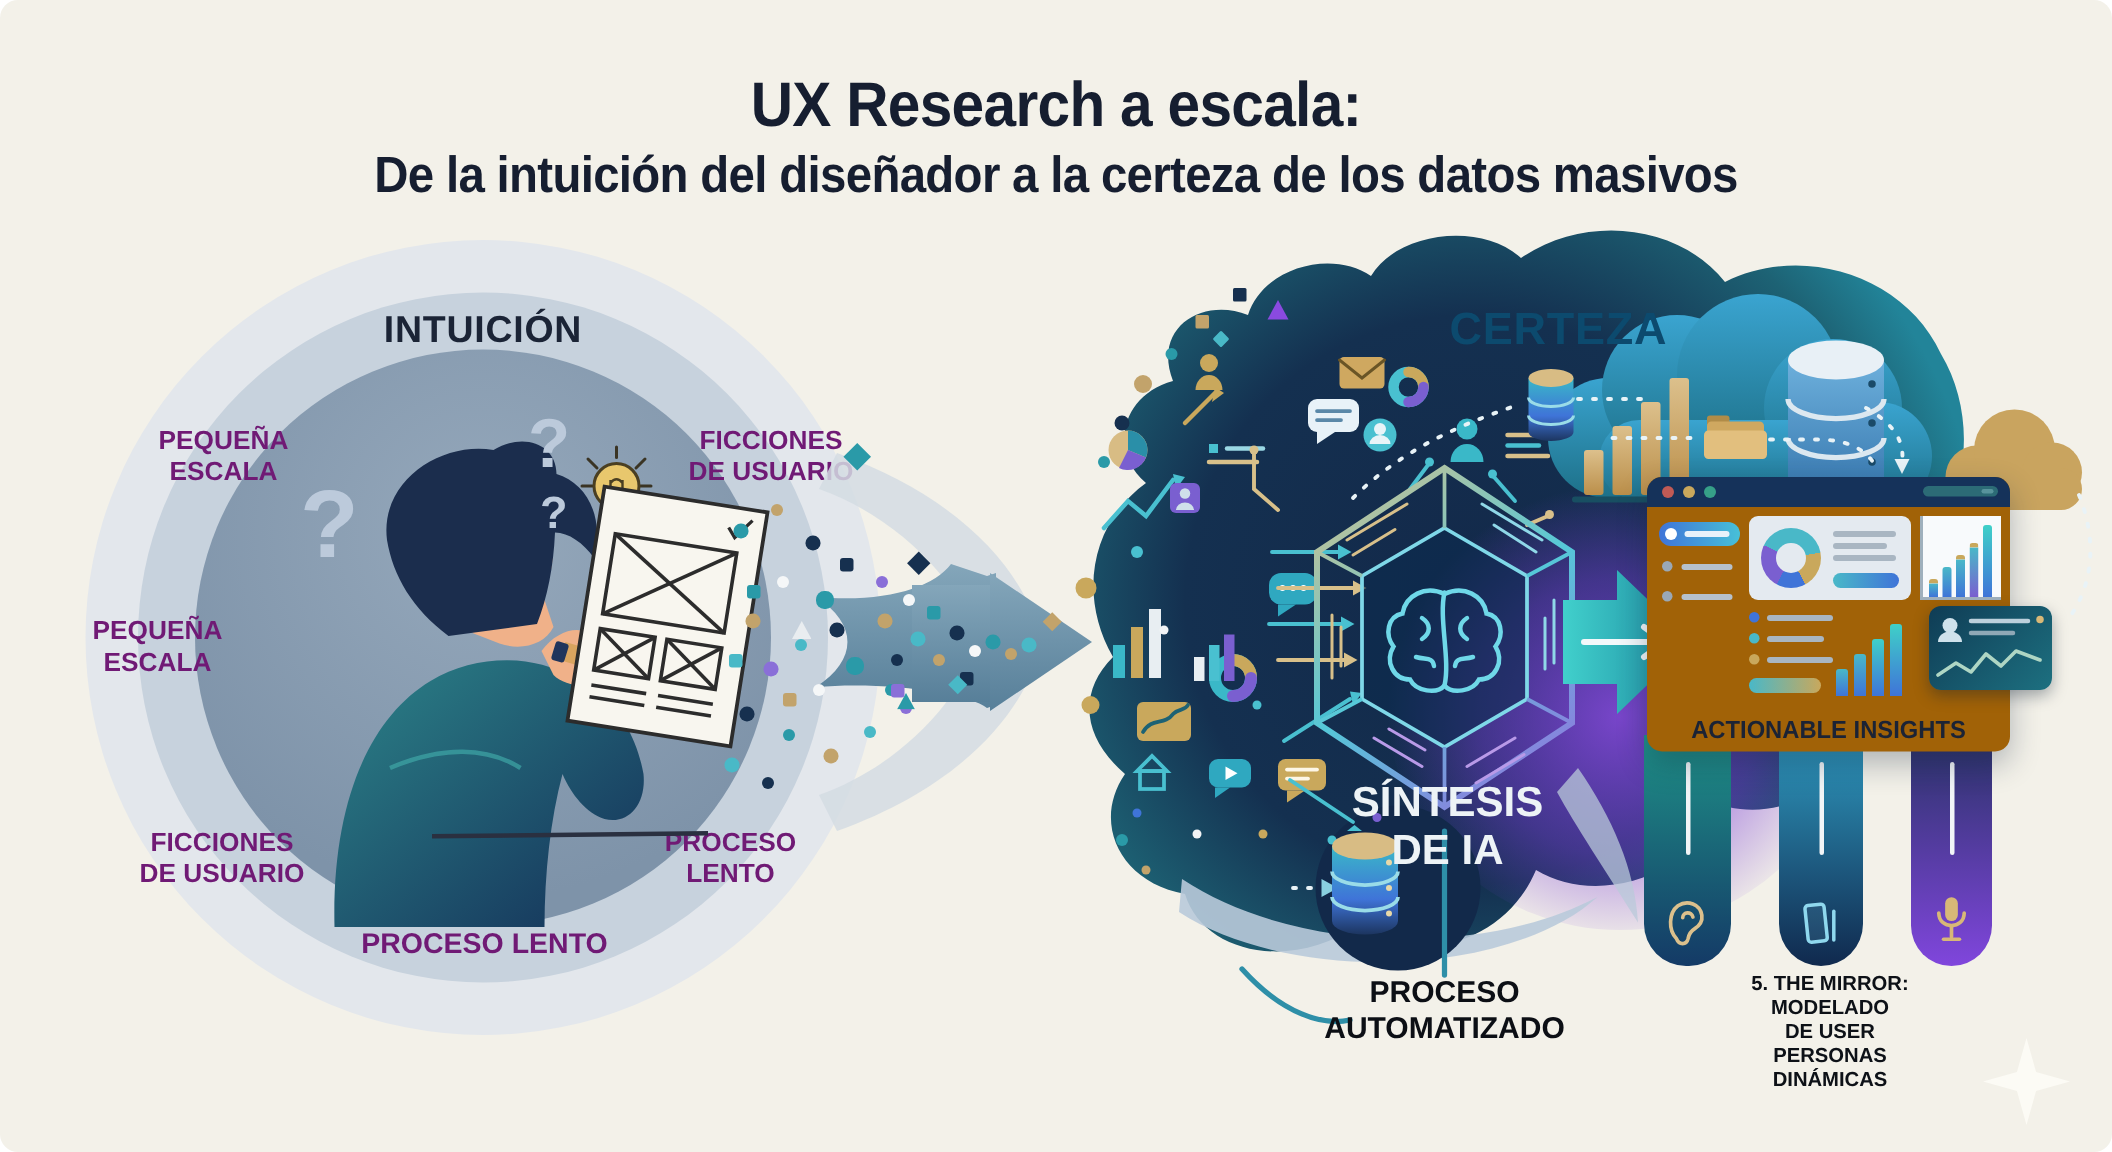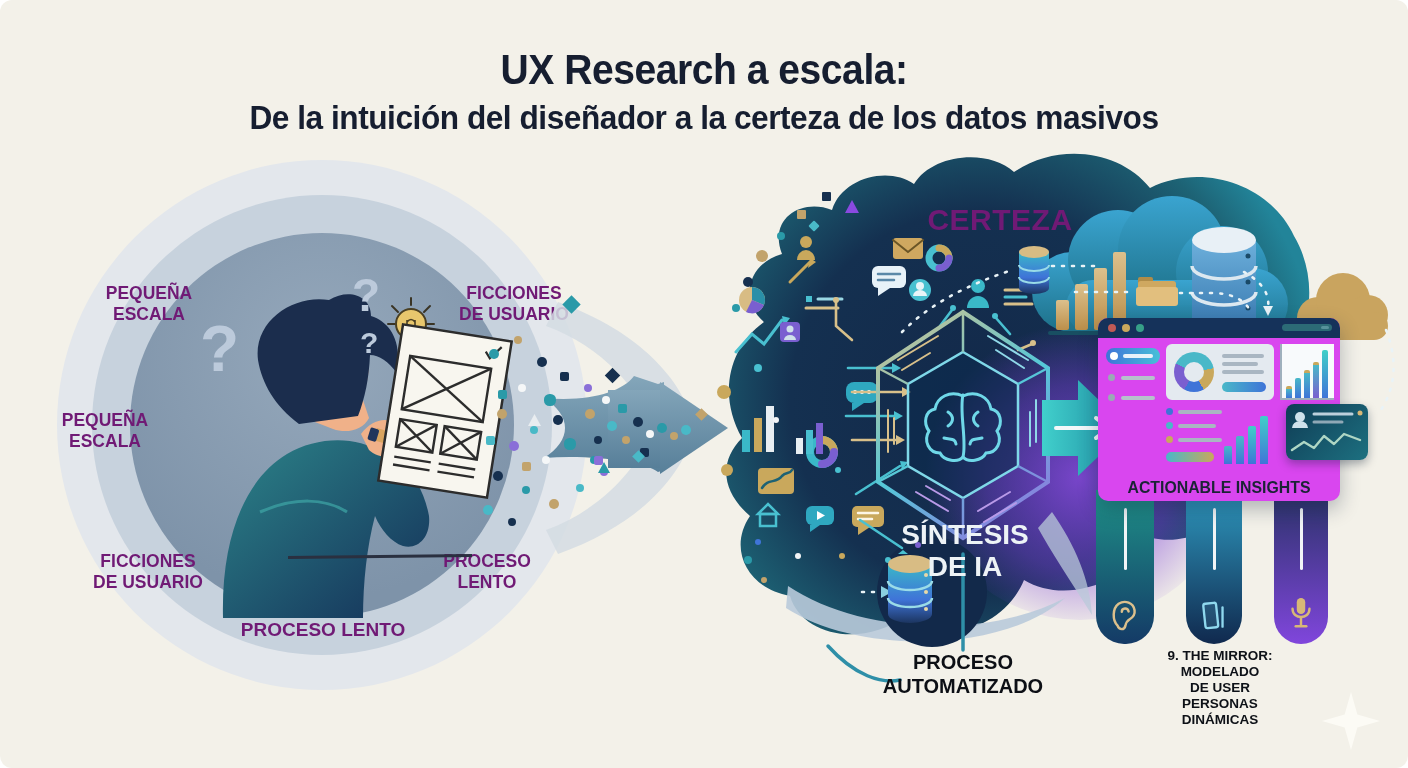--- a/index.html
+++ b/index.html
@@ -24,31 +24,31 @@
   .ring-inner{left:130px;top:233px;width:384px;height:384px;
     background:radial-gradient(circle at 50% 32%,#95a8bb 0%,#7e93a9 75%);}
   .intuicion-h{left:222px;top:206px;width:200px;font-size:25px;letter-spacing:.5px;color:#1b2436;}
   .qmark{font-weight:bold;color:#bccadb;}
   .deskline{left:288px;top:555px;width:184px;height:3px;background:#2a3040;transform:rotate(-.6deg);}
   
   .particle{position:absolute;background:transparent;}
   .diamond{position:absolute;transform:rotate(45deg);}
   .tri{position:absolute;clip-path:polygon(50% 0,100% 100%,0 100%);}
   
-  .certeza-h{left:900px;top:203px;width:200px;text-align:center;font-size:30px;font-weight:bold;
-    color:#701a75;letter-spacing:.5px;}
+  .certeza-h{left:939px;top:203px;width:200px;text-align:center;font-size:30px;font-weight:bold;
+    color:#0c4a6e;letter-spacing:.5px;}
   .sintesis-l{left:880px;top:519px;width:170px;text-align:center;font-size:28px;font-weight:bold;color:#edf3f6;}
   .proceso-l{left:868px;top:650px;width:190px;text-align:center;font-size:20px;font-weight:bold;
     color:#0c0f15;line-height:1.22;}
   .datos-circle{left:750px;top:537px;width:112px;height:112px;border-radius:50%;
     background:radial-gradient(circle at 35% 28%,#29527d 0%,#12294b 72%);
     display:flex;align-items:center;justify-content:center;text-align:center;
     color:#f2f5f7;font-weight:bold;font-size:15px;line-height:1.3;z-index:3;}
   
-  .dash{left:1098px;top:318px;width:242px;height:183px;background:#d946ef;border-radius:10px;
+  .dash{left:1098px;top:318px;width:242px;height:183px;background:#a16207;border-radius:10px;
     box-shadow:0 8px 20px rgba(20,35,60,.30);z-index:5;}
   .dash-bar{position:absolute;left:0;top:0;width:100%;height:20px;background:#15325a;border-radius:10px 10px 0 0;}
   .dash-dot{position:absolute;top:6px;width:8px;height:8px;border-radius:50%;}
   .dash-pill{position:absolute;right:8px;top:6px;width:50px;height:7px;border-radius:4px;background:#2c6b76;}
   .dash-pill:after{content:"";position:absolute;right:3px;top:2px;width:8px;height:3px;border-radius:2px;background:#57939c;}
   .side-pill{position:absolute;left:8px;top:30px;width:54px;height:16px;border-radius:8px;
     background:linear-gradient(90deg,#3f74d8,#47c0d8);}
   .side-pill i{position:absolute;left:4px;top:4px;width:8px;height:8px;border-radius:50%;background:#fff;}
   .side-pill b{position:absolute;left:17px;top:6px;width:30px;height:4px;border-radius:2px;background:#e8f2fa;}
   .side-row{position:absolute;left:10px;height:7px;}
@@ -89,20 +89,21 @@
 
 <div class="stage">
 
   <div class="abs title1">UX Research a escala:</div>
   <div class="abs title2">De la intuición del diseñador a la certeza de los datos masivos</div>
 
   <div class="abs ring ring-outer"></div>
   <div class="abs ring ring-mid"></div>
   <div class="abs ring ring-inner"></div>
 
+  <div class="abs lbl intuicion-h">INTUICIÓN</div>
   <div class="abs lbl prel" style="left:88px;top:283px;width:122px;font-size:17.5px;">PEQUEÑA
 ESCALA</div>
   <div class="abs lbl prel" style="left:448px;top:283px;width:132px;font-size:17.5px;">FICCIONES
 DE USUARIO</div>
   <div class="abs lbl prel" style="left:44px;top:410px;width:122px;font-size:17.5px;">PEQUEÑA
 ESCALA</div>
   <div class="abs lbl prel" style="left:84px;top:551px;width:128px;font-size:17.5px;">FICCIONES
 DE USUARIO</div>
   <div class="abs lbl prel" style="left:428px;top:551px;width:118px;font-size:17.5px;">PROCESO
 LENTO</div>
@@ -549,21 +550,21 @@
   <div class="pillar" style="left:1274px;width:54px;background:linear-gradient(#2a3268,#8046dc);">
     <div class="vline"></div>
     <svg class="picon" width="28" height="36" viewBox="0 0 26 34">
       <rect x="9" y="2" width="8" height="15" rx="4" fill="#d8b877"></rect>
       <path d="M5,12 C5,22.5 21,22.5 21,12" fill="none" stroke="#d8b877" stroke-width="2.3" stroke-linecap="round"></path>
       <line x1="13" y1="21" x2="13" y2="27" stroke="#d8b877" stroke-width="2.3" stroke-linecap="round"></line>
       <line x1="8" y1="28.5" x2="18" y2="28.5" stroke="#d8b877" stroke-width="2.3" stroke-linecap="round"></line>
     </svg>
   </div>
 
-  <div class="abs pillar-label prel" style="left:1162px;top:648px;width:116px;">9. THE MIRROR:
+  <div class="abs pillar-label prel" style="left:1162px;top:648px;width:116px;">5. THE MIRROR:
 MODELADO
 DE USER
 PERSONAS
 DINÁMICAS</div>
 
   <div class="abs dash">
     <div class="dash-bar">
       <span class="dash-dot" style="left:10px;background:#c05a55;"></span>
       <span class="dash-dot" style="left:24px;background:#c9a85c;"></span>
       <span class="dash-dot" style="left:38px;background:#36a088;"></span>

